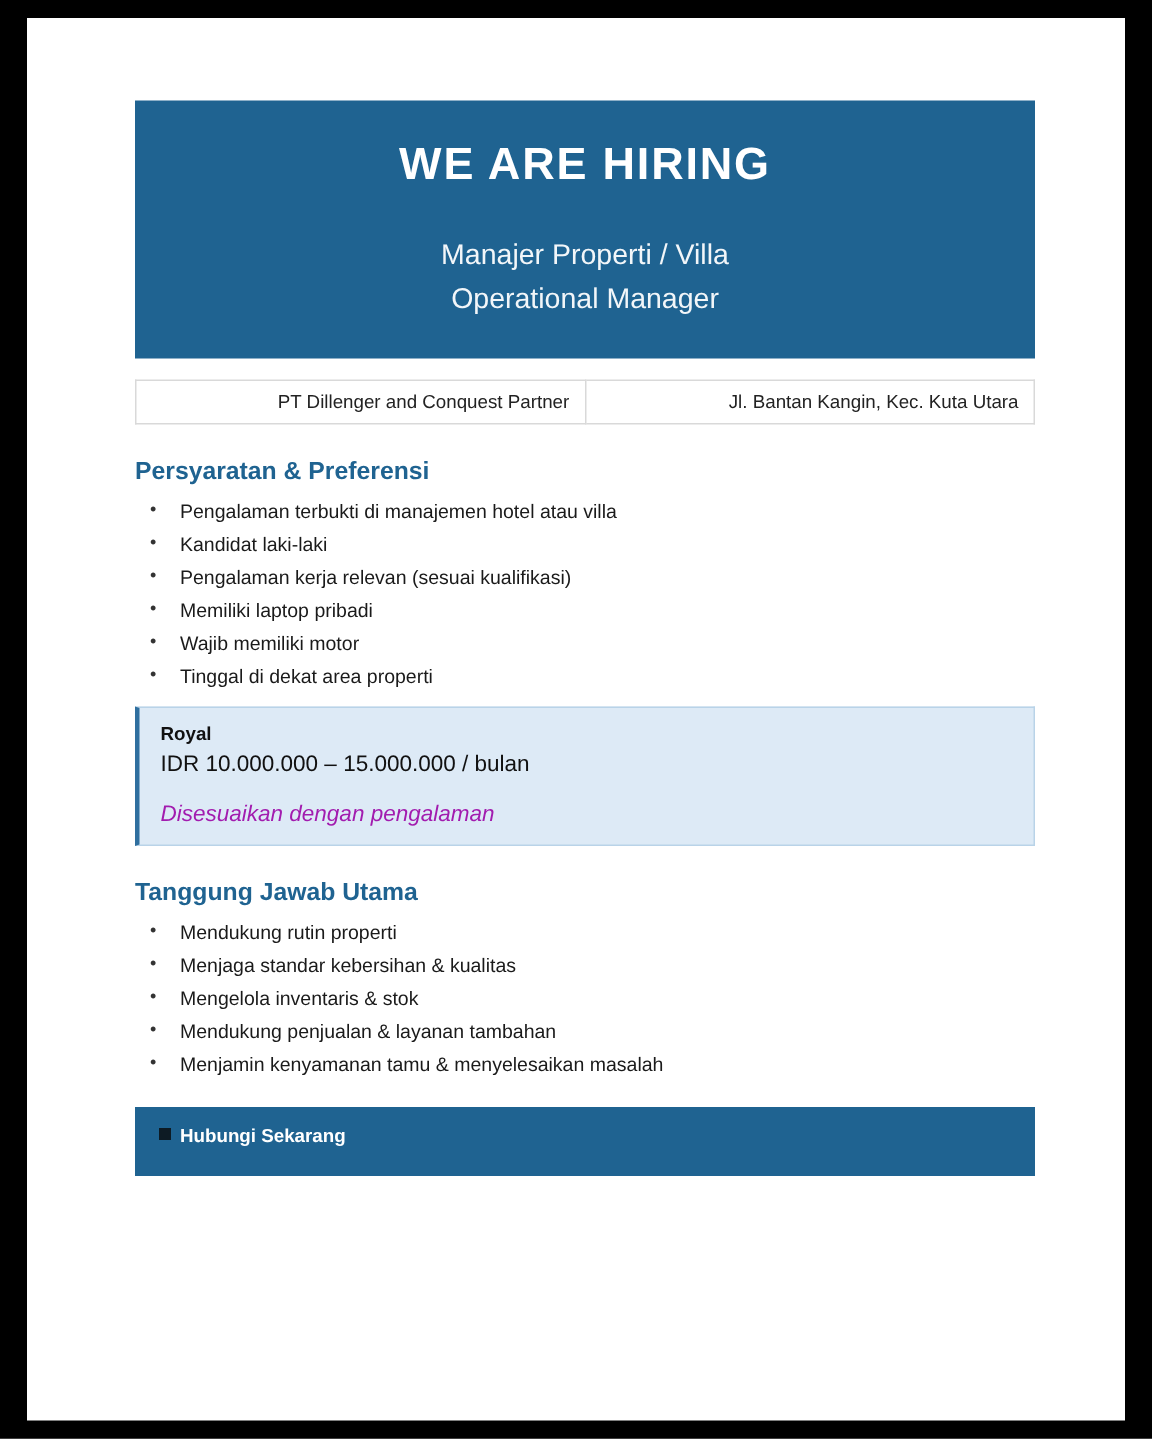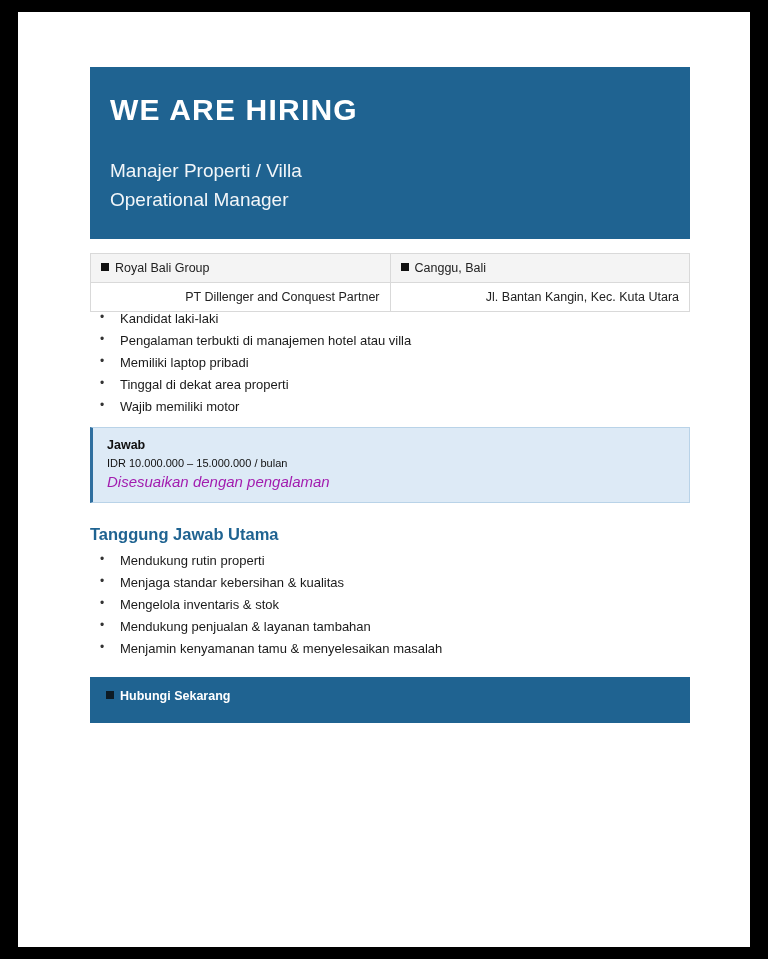--- a/index.html
+++ b/index.html
@@ -26,20 +26,21 @@
     left: 72px;
     top: 55px;
     width: 600px;
   }
 
   
   .banner {
     background: #1f6391;
     color: #ffffff;
     padding: 26px 20px 24px 20px;
+    text-align: center;
     box-sizing: border-box;
   }
   .banner-title {
     font-size: 30px;
     font-weight: bold;
     letter-spacing: 1.2px;
     margin: 0 0 30px 0;
     line-height: 1.1;
   }
   .banner-sub {
@@ -118,23 +119,23 @@
     padding: 10px 14px 12px 14px;
     box-sizing: border-box;
   }
   .salary-label {
     font-size: 12.5px;
     font-weight: bold;
     color: #111;
     margin-bottom: 5px;
   }
   .salary-value {
-    font-size: 11px;
+    font-size: 15px;
     color: #111;
-    margin-bottom: 4px;
+    margin-bottom: 16px;
   }
   .salary-note {
     font-size: 15px;
     font-style: italic;
     color: #a21caf;
   }
 
   
   .contact-bar {
     margin-top: 22px;
@@ -163,45 +164,39 @@
   <div class="content">
 
     <div class="banner">
       <div class="banner-title">WE ARE HIRING</div>
       <div class="banner-sub">Manajer Properti / Villa</div>
       <div class="banner-sub">Operational Manager</div>
     </div>
 
     <table class="info-table">
       <tbody>
-        <tr class="row-top">
-          <td>
-            <span class="sq"></span><span>Royal Bali Group</span>
-          </td>
-          <td>
-            <span class="sq"></span><span>Canggu, Bali</span>
-          </td>
-        </tr>
         <tr class="row-bottom">
           <td>PT Dillenger and Conquest Partner</td>
           <td>Jl. Bantan Kangin, Kec. Kuta Utara</td>
         </tr>
       </tbody>
     </table>
 
+    <div class="section-title">Persyaratan &amp; Preferensi</div>
     <ul class="bullets">
+      <li>Pengalaman terbukti di manajemen hotel atau villa</li>
       <li>Kandidat laki-laki</li>
-      <li>Pengalaman terbukti di manajemen hotel atau villa</li>
+      <li>Pengalaman kerja relevan (sesuai kualifikasi)</li>
       <li>Memiliki laptop pribadi</li>
+      <li>Wajib memiliki motor</li>
       <li>Tinggal di dekat area properti</li>
-      <li>Wajib memiliki motor</li>
     </ul>
 
     <div class="salary-box">
-      <div class="salary-label">Jawab</div>
+      <div class="salary-label">Royal</div>
       <div class="salary-value">IDR 10.000.000 – 15.000.000 / bulan</div>
       <div class="salary-note">Disesuaikan dengan pengalaman</div>
     </div>
 
     <div class="section-title">Tanggung Jawab Utama</div>
     <ul class="bullets">
       <li>Mendukung rutin properti</li>
       <li>Menjaga standar kebersihan &amp; kualitas</li>
       <li>Mengelola inventaris &amp; stok</li>
       <li>Mendukung penjualan &amp; layanan tambahan</li>

